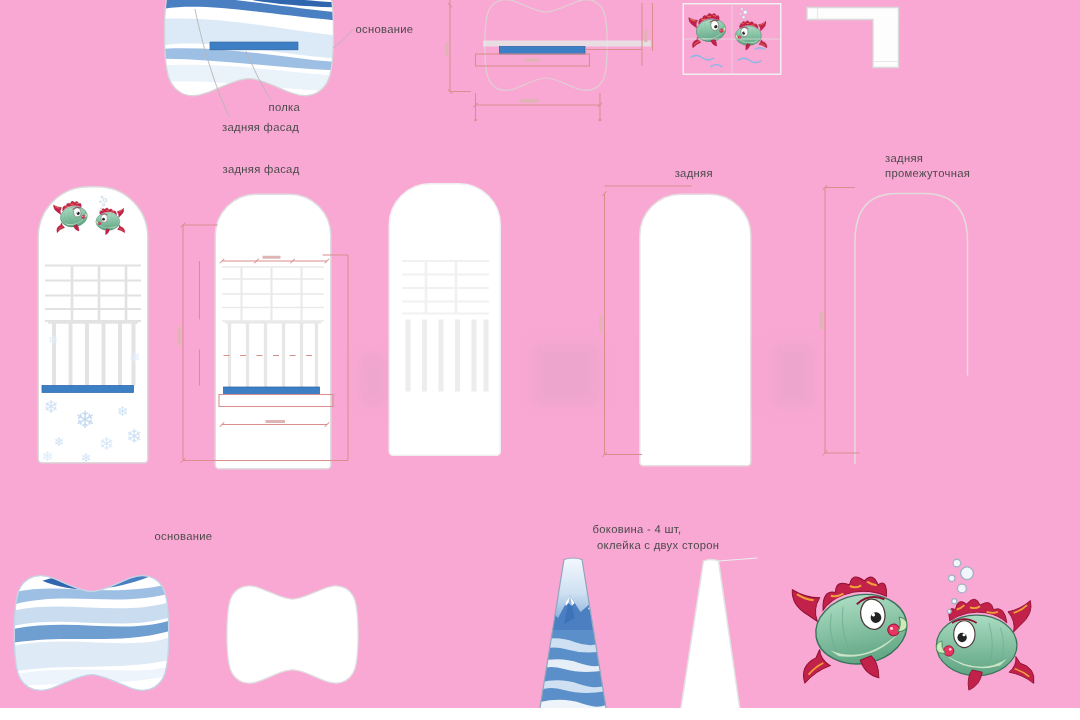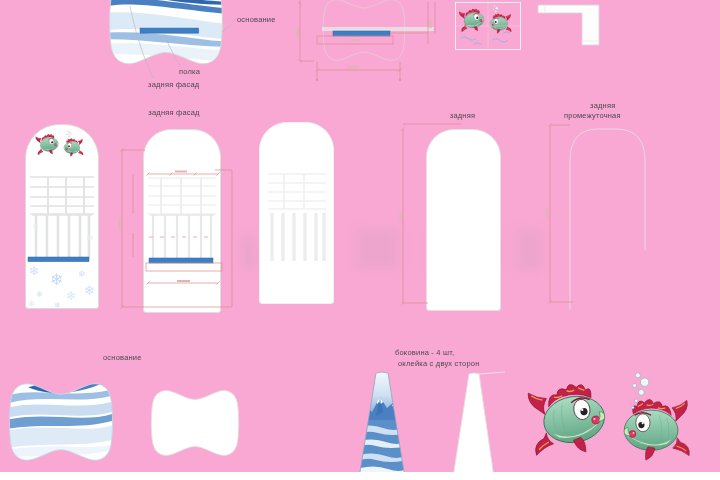--- a/index.html
+++ b/index.html
@@ -212,21 +212,21 @@
         <path d="M12,90 V138 M23,90 V138 M34,90 V138 M45,90 V138 M56,90 V138 M64,90 V138"></path>
       </g>
     </svg>
   </div>
 
   <div class="lbl" style="left:426px;top:111px;width:73px;text-align:center">задняя</div>
   <div class="panel" style="left:426px;top:129px;width:73px;height:180px;border:1px solid #e6dfdf;
        border-radius:28px 28px 3px 3px"></div>
 
   <div class="lbl" style="left:590px;top:101px;line-height:10.5px">задняя</div>
-  <div class="lbl" style="left:564px;top:111px;line-height:10.5px">промежуточная</div>
+  <div class="lbl" style="left:590px;top:111px;line-height:10.5px">промежуточная</div>
   <svg class="abs" style="left:566px;top:121px" width="84" height="190" viewBox="0 0 84 190">
     <path d="M4,188 L4,40 Q4,8 32,8 L50,8 Q79,8 79,40 L79,129" fill="none" stroke="#e3dcdc" stroke-width="1" stroke-linecap="round"></path>
   </svg>
 
   <svg class="abs" style="left:115px;top:100px" width="560" height="215" viewBox="0 0 560 215">
     <g stroke="#d98d8d" stroke-width="0.7" fill="none">
       <path d="M7,50 V207 M7,50 H30 M7,207 H117"></path>
       <path d="M5.5,51.5 l3,-3 M5.5,208.5 l3,-3"></path>
       <path d="M18,74 V113 M18,133 V157"></path>
       <path d="M33,74 H103"></path>

